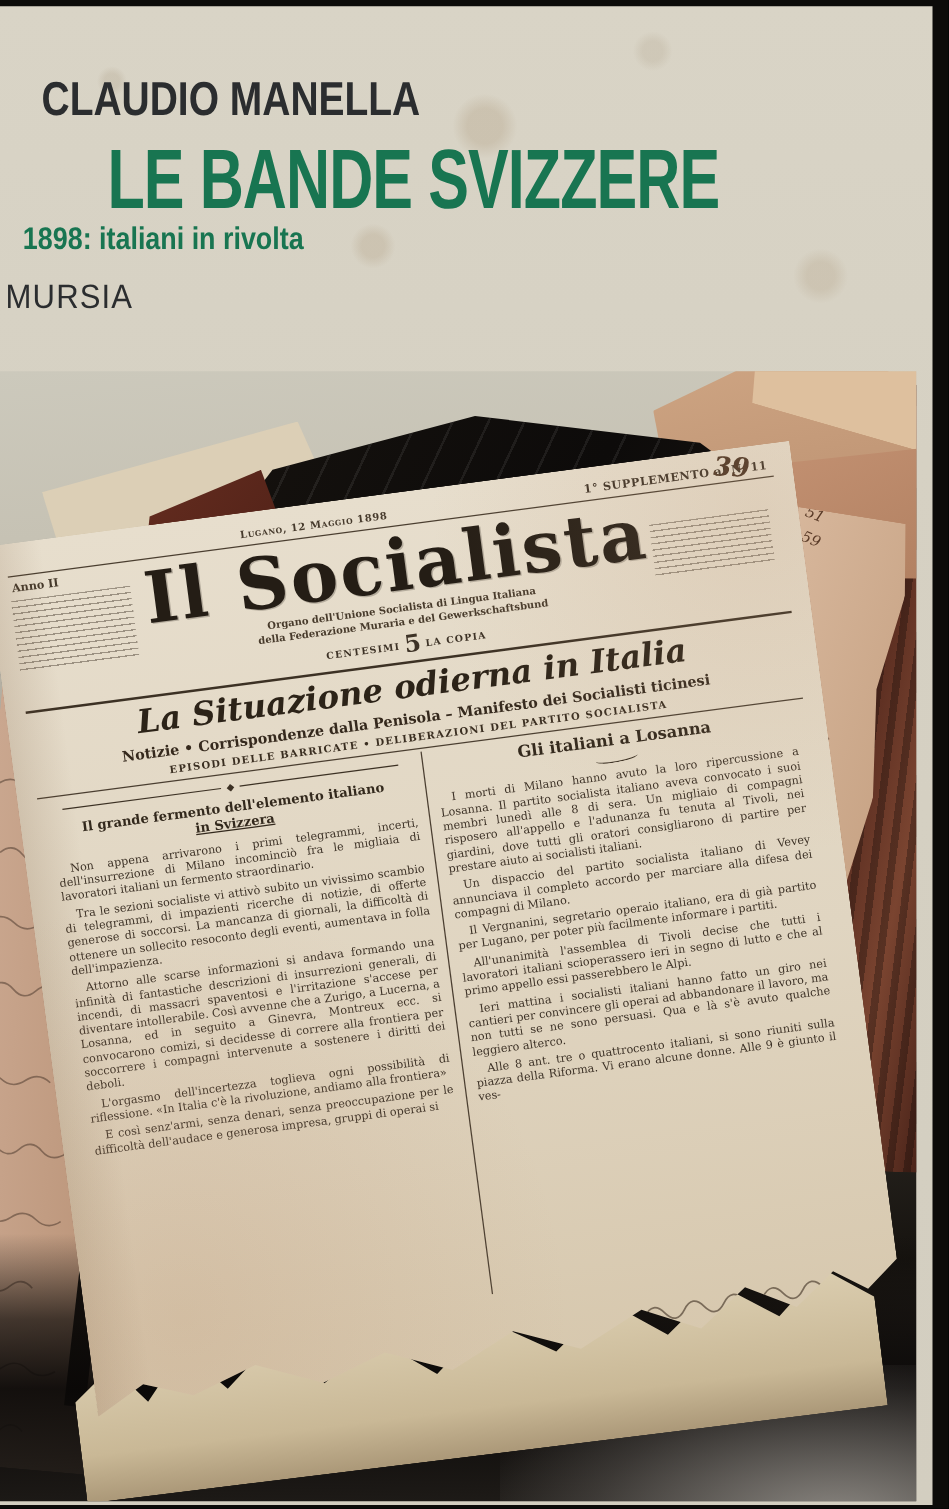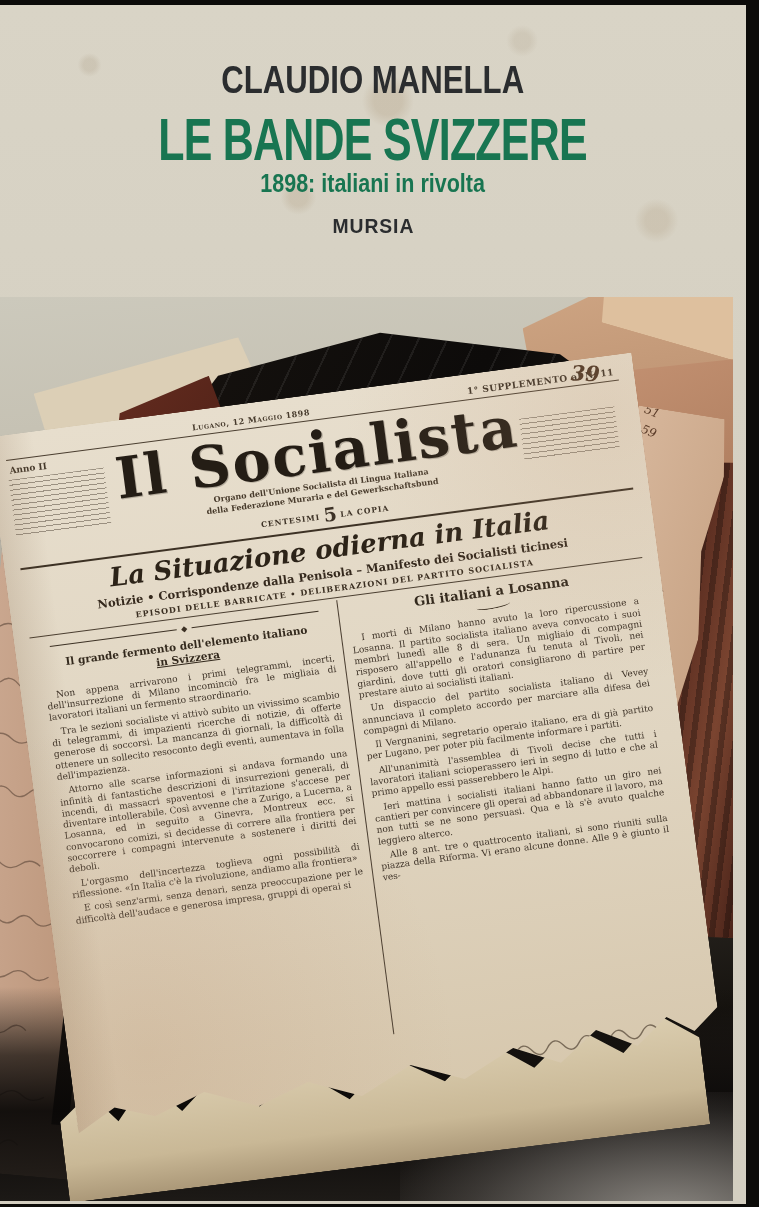--- a/index.html
+++ b/index.html
@@ -8,31 +8,31 @@
   
   .cover{position:absolute;left:0;top:5px;right:13px;bottom:3px;
     background:
       radial-gradient(circle at 52% 8%, rgba(146,117,78,.18) 0 14px, transparent 26px),
       radial-gradient(circle at 40% 16%, rgba(146,117,78,.16) 0 9px, transparent 18px),
       radial-gradient(circle at 88% 18%, rgba(146,117,78,.15) 0 11px, transparent 22px),
       radial-gradient(circle at 12% 5%, rgba(120,95,60,.12) 0 6px, transparent 12px),
       radial-gradient(circle at 70% 3%, rgba(120,95,60,.10) 0 8px, transparent 16px),
       linear-gradient(180deg,#d9d4c6 0%,#d6d1c3 30%,#d3cec0 100%);}
   
-  .cover-header{position:absolute;top:54px;left:0;width:100%;text-align:center;z-index:10;}
+  .cover-header{position:absolute;top:54px;left:0;width:100%;z-index:10;}
   .author{font-family:"Liberation Sans",sans-serif;font-weight:bold;font-size:38px;
           color:#2b2d2f;letter-spacing:0px;}
   .author>span{display:inline-block;transform:scaleX(.82);}
-  .title{margin-top:10px;font-family:"Liberation Sans",sans-serif;font-weight:bold;font-size:58px;
+  .title{margin-top:10px;font-family:"Liberation Sans",sans-serif;font-weight:bold;font-size:66px;
          color:#187551;line-height:.95;}
   .title>span{display:inline-block;transform:scale(.74,1.02);letter-spacing:-1px;}
   .subtitle{margin-top:2px;font-family:"Liberation Sans",sans-serif;font-weight:bold;font-size:25px;
             color:#187551;}
   .subtitle>span{display:inline-block;transform:scaleX(.86);}
-  .publisher{margin-top:16px;font-family:"Liberation Sans",sans-serif;font-weight:bold;font-size:21px;
+  .publisher{margin-top:16px;font-family:"Liberation Sans",sans-serif;font-weight:normal;font-size:27px;
              color:#2b2d2f;}
   .publisher>span{display:inline-block;transform:scaleX(.92);letter-spacing:1px;}
   
   .photo{position:absolute;left:0;right:13px;top:292px;bottom:3px;overflow:hidden;
     background:linear-gradient(175deg,#ccc9bc 0%,#c6c2b4 14%,#b5b0a3 26%,#8e8a7e 38%,#5a554c 52%,#2b2722 66%,#16130f 80%,#2e2a27 92%,#555049 100%);}
   .photo .layer{position:absolute;}
   .tan1{left:520px;top:-12px;width:250px;height:140px;background:linear-gradient(160deg,#d0a785,#b98e6e);
         transform:rotate(9deg);clip-path:polygon(0 45%,30% 8%,70% 0,100% 25%,100% 100%,10% 95%);z-index:2;}
   .tan2{left:600px;top:-22px;width:170px;height:70px;background:#dec09e;transform:rotate(16deg);
         clip-path:polygon(0 40%,50% 0,100% 20%,100% 100%,5% 100%);z-index:2;}

